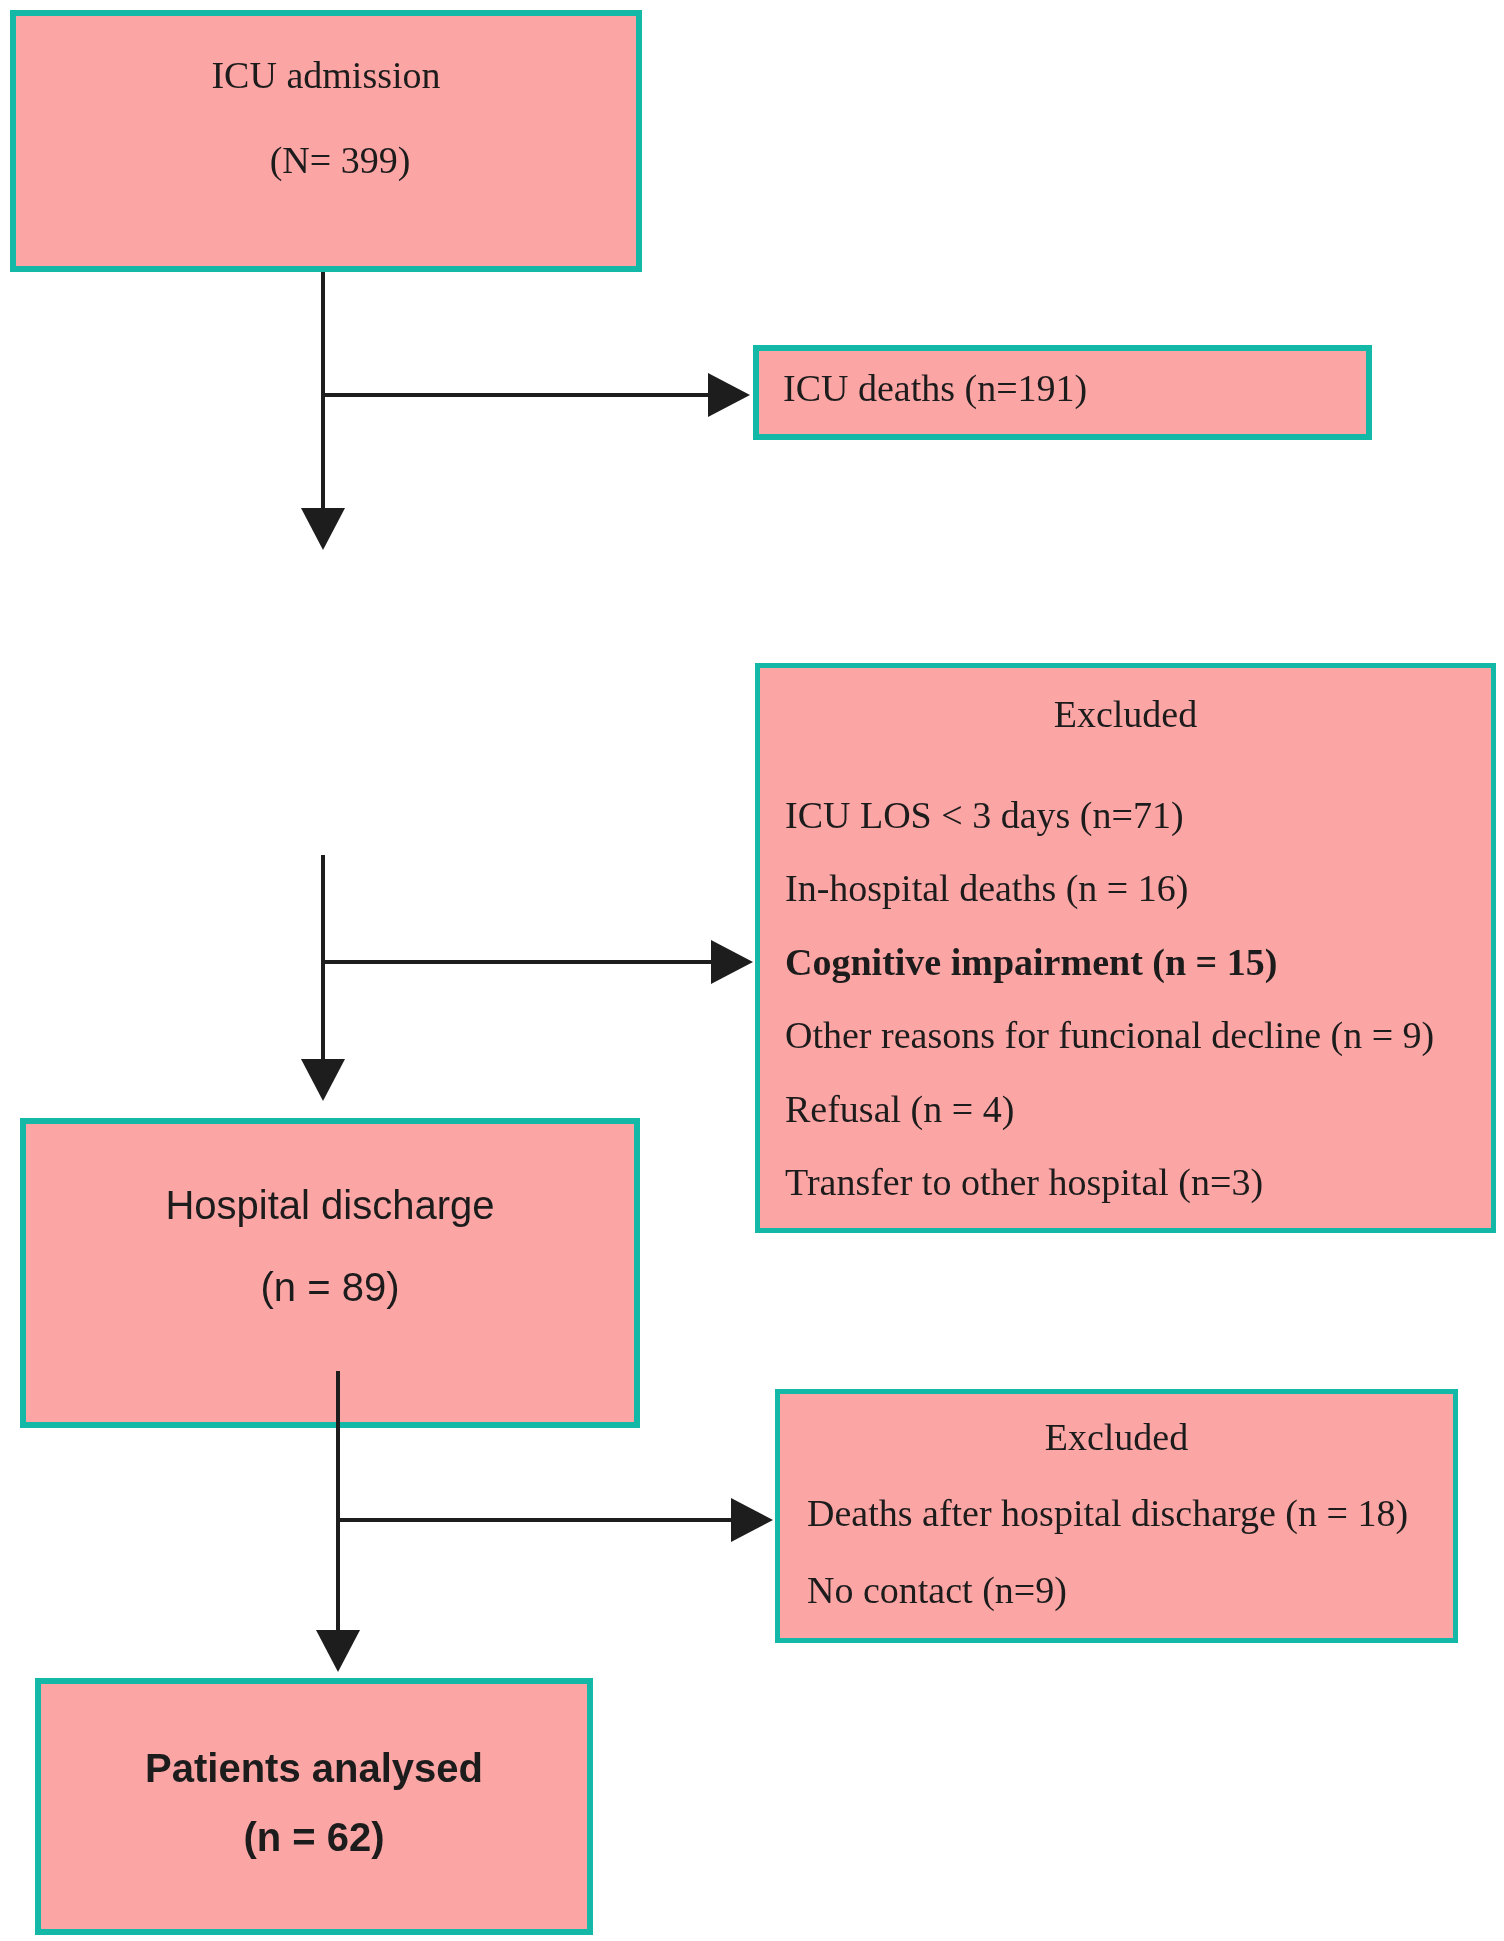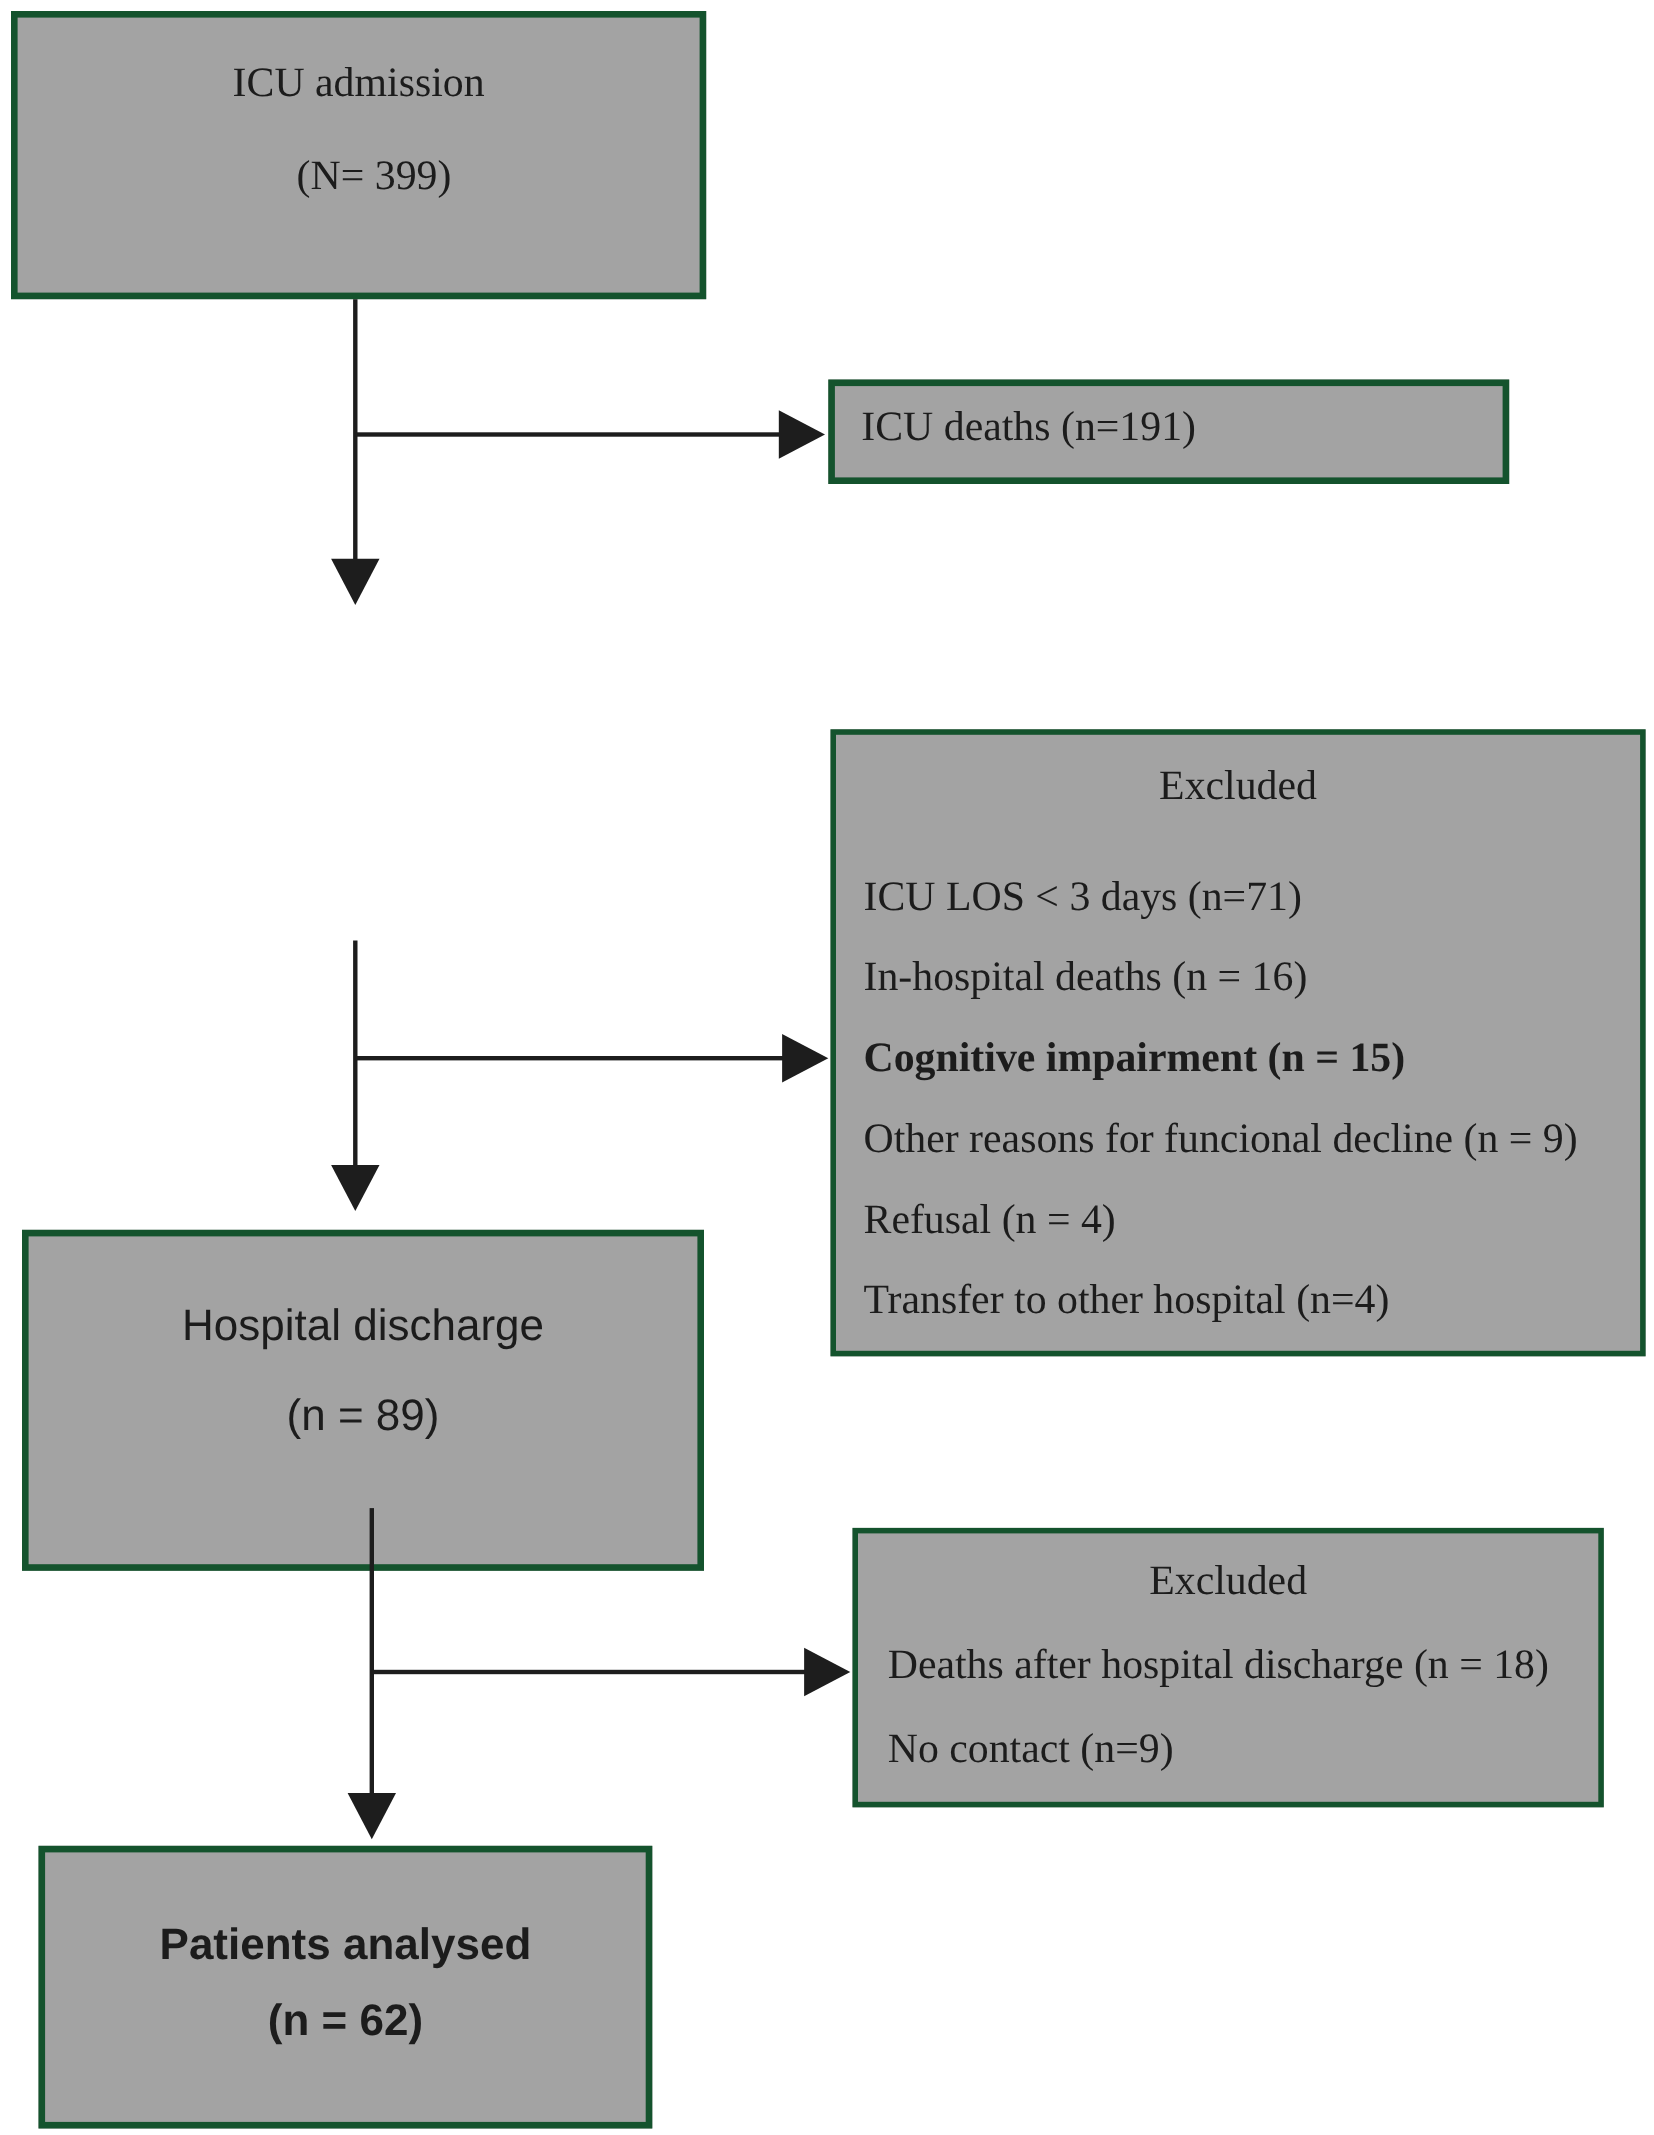--- a/index.html
+++ b/index.html
@@ -7,22 +7,22 @@
     position: relative;
     width: 1504px;
     height: 1941px;
     background: #ffffff;
     overflow: hidden;
     color: #1c1c1c;
   }
   .box {
     position: absolute;
     box-sizing: border-box;
-    border: 6px solid #14532d;
-    background: #a3a3a3;
+    border: 6px solid #14b8a6;
+    background: #fca5a5;
   }
   .box-thin { border-width: 5px; }
   .line {
     position: absolute;
     left: 0; right: 0;
     text-align: center;
     font-size: 38px;
     line-height: 38px;
     white-space: nowrap;
   }
@@ -109,21 +109,21 @@
   </div>
 
 
   <div class="box box-thin serif" id="box-excluded-1">
     <div class="line title">Excluded</div>
     <div class="line item i0">ICU LOS &lt; 3 days (n=71)</div>
     <div class="line item i1">In-hospital deaths (n = 16)</div>
     <div class="line item i2">Cognitive impairment (n = 15)</div>
     <div class="line item i3">Other reasons for funcional decline (n = 9)</div>
     <div class="line item i4">Refusal (n = 4)</div>
-    <div class="line item i5">Transfer to other hospital (n=4)</div>
+    <div class="line item i5">Transfer to other hospital (n=3)</div>
   </div>
 
   <div class="box sans" id="box-hospital-discharge">
     <div class="line sans l1">Hospital discharge</div>
     <div class="line sans l2">(n = 89)</div>
   </div>
 
   <div class="box box-thin serif" id="box-excluded-2">
     <div class="line title">Excluded</div>
     <div class="line item i0">Deaths after hospital discharge (n = 18)</div>

